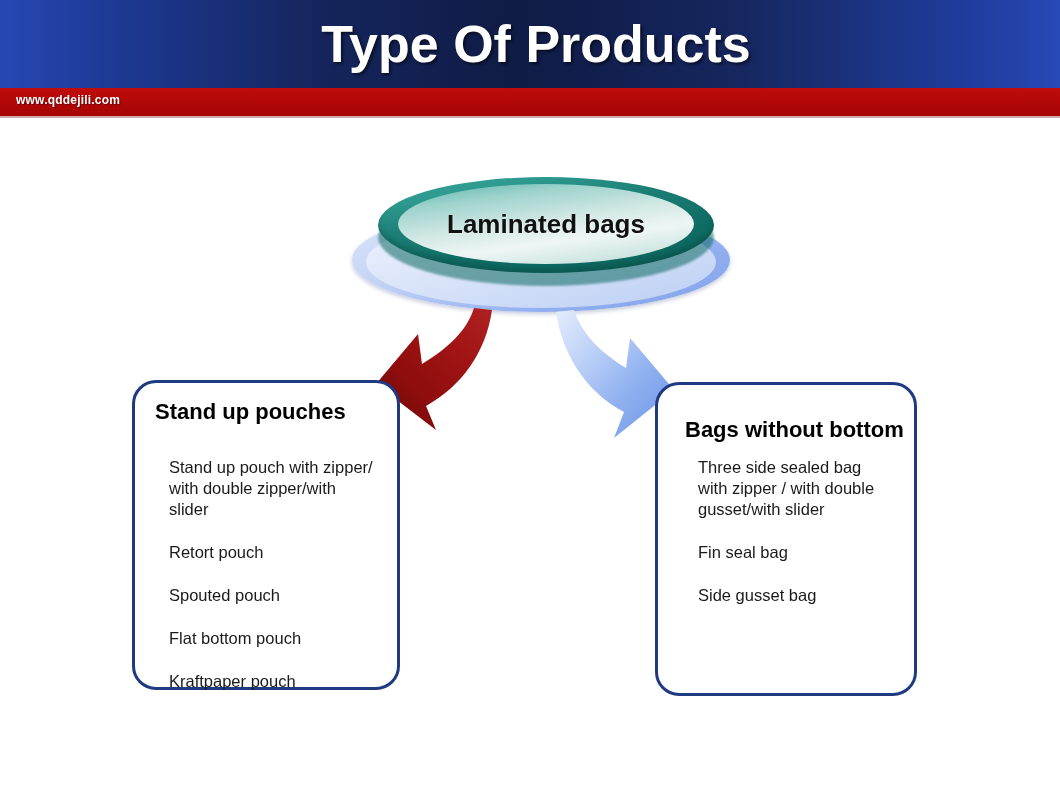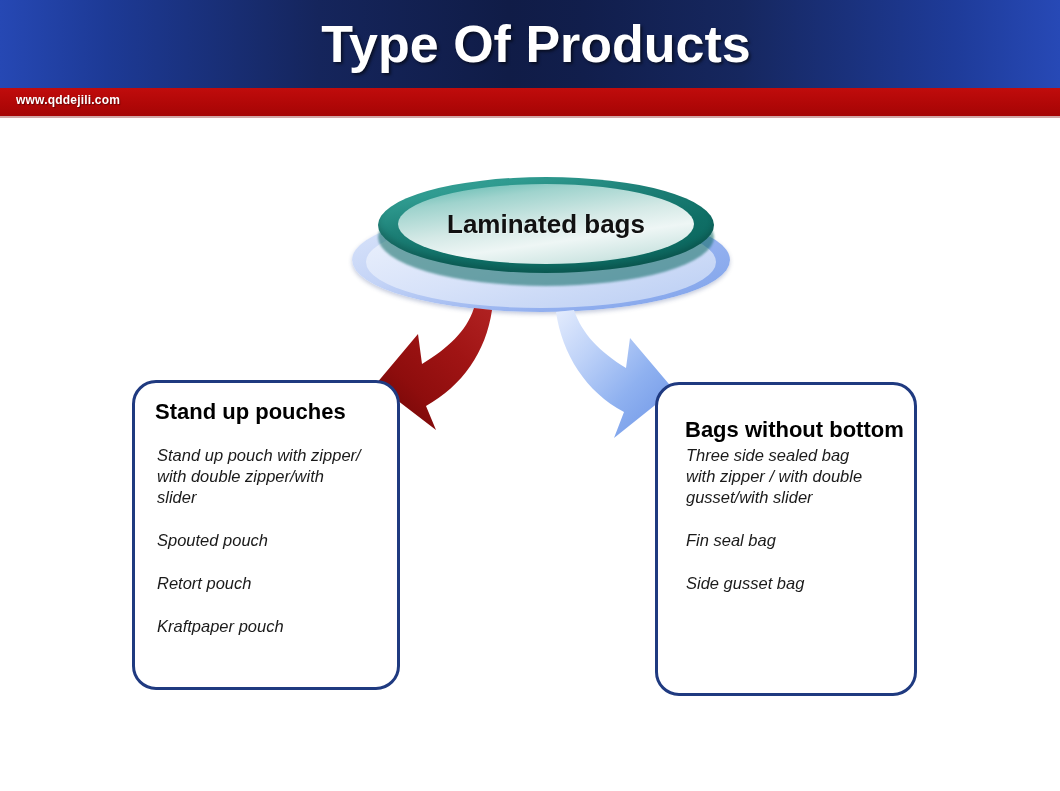--- a/index.html
+++ b/index.html
@@ -178,24 +178,23 @@
     font-size: 22px;
     white-space: nowrap;
   }
   #title-left  { left: 20px; top: 16px; }
   #title-right { left: 27px; top: 32px; }
 
   .cat-list {
     position: absolute;
     left: 18px;
     width: 236px;
-    margin: 4px;
+    margin: 16px;
     padding: 0;
     list-style: none;
-    font-style: italic;
   }
   #list-left  { top: 58px; }
   #list-right { top: 56px; left: 24px; width: 226px; }
 
   .cat-item {
     color: #1a1a1a;
     font-family: "Liberation Sans", sans-serif;
     font-size: 16.5px;
     line-height: 21px;
     margin-bottom: 22px;
@@ -245,22 +244,23 @@
     </defs>
     <path d="M6,4 C12,46 36,84 74,104 L64,130 L124,82 L80,30 L76,60 C50,44 32,26 24,2 Z" fill="url(#gradBlueArrow)"></path>
   </svg>
 
   <div id="box-left" class="cat-box">
     <div id="title-left" class="cat-title">Stand up pouches</div>
     <ul id="list-left" class="cat-list">
       <li class="cat-item">Stand up pouch with zipper/
 with double zipper/with
 slider</li>
+      <li class="cat-item">Retort pouch</li>
       <li class="cat-item">Spouted pouch</li>
-      <li class="cat-item">Retort pouch</li>
+      <li class="cat-item"> Flat bottom pouch</li>
       <li class="cat-item"> Kraftpaper pouch</li>
     </ul>
   </div>
 
   <div id="box-right" class="cat-box">
     <div id="title-right" class="cat-title">Bags without bottom</div>
     <ul id="list-right" class="cat-list">
       <li class="cat-item">Three side sealed bag
 with zipper / with double
 gusset/with slider</li>

